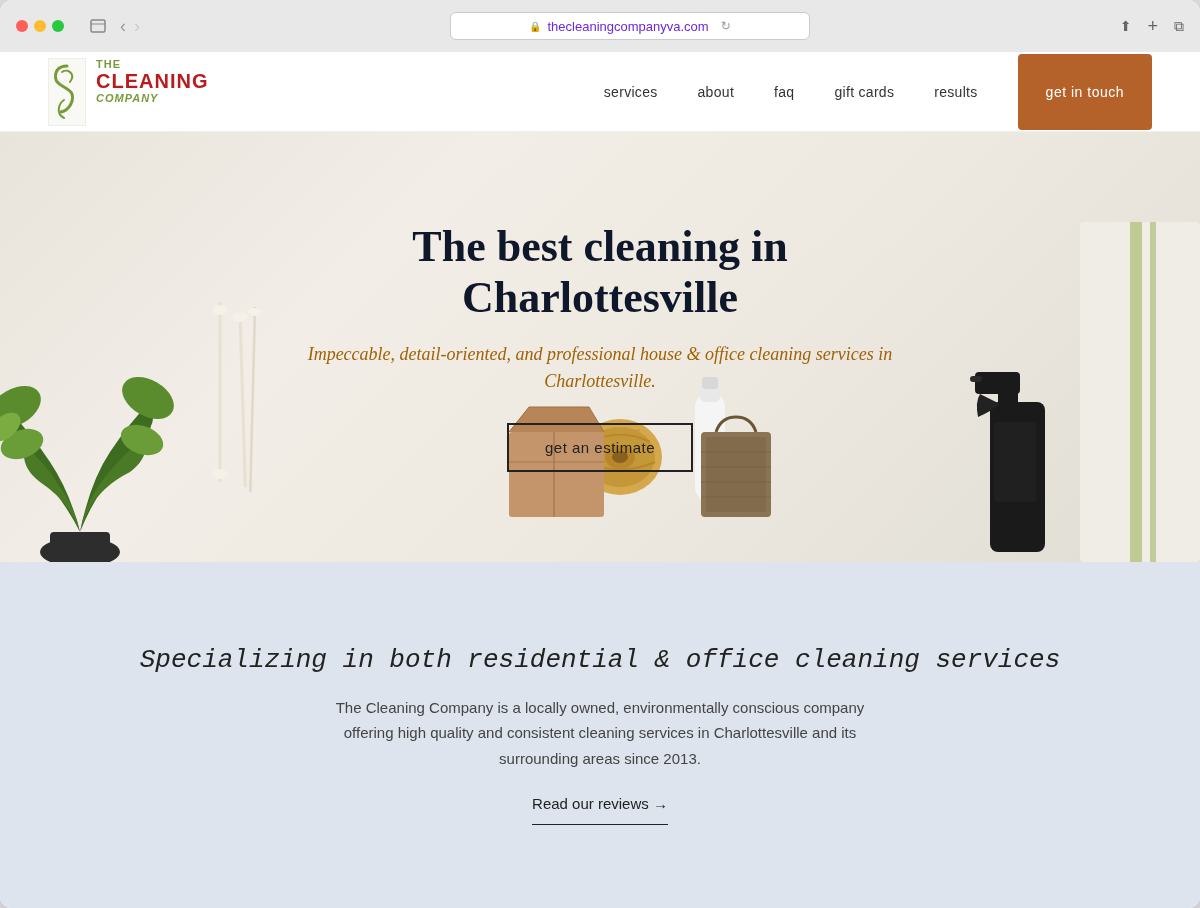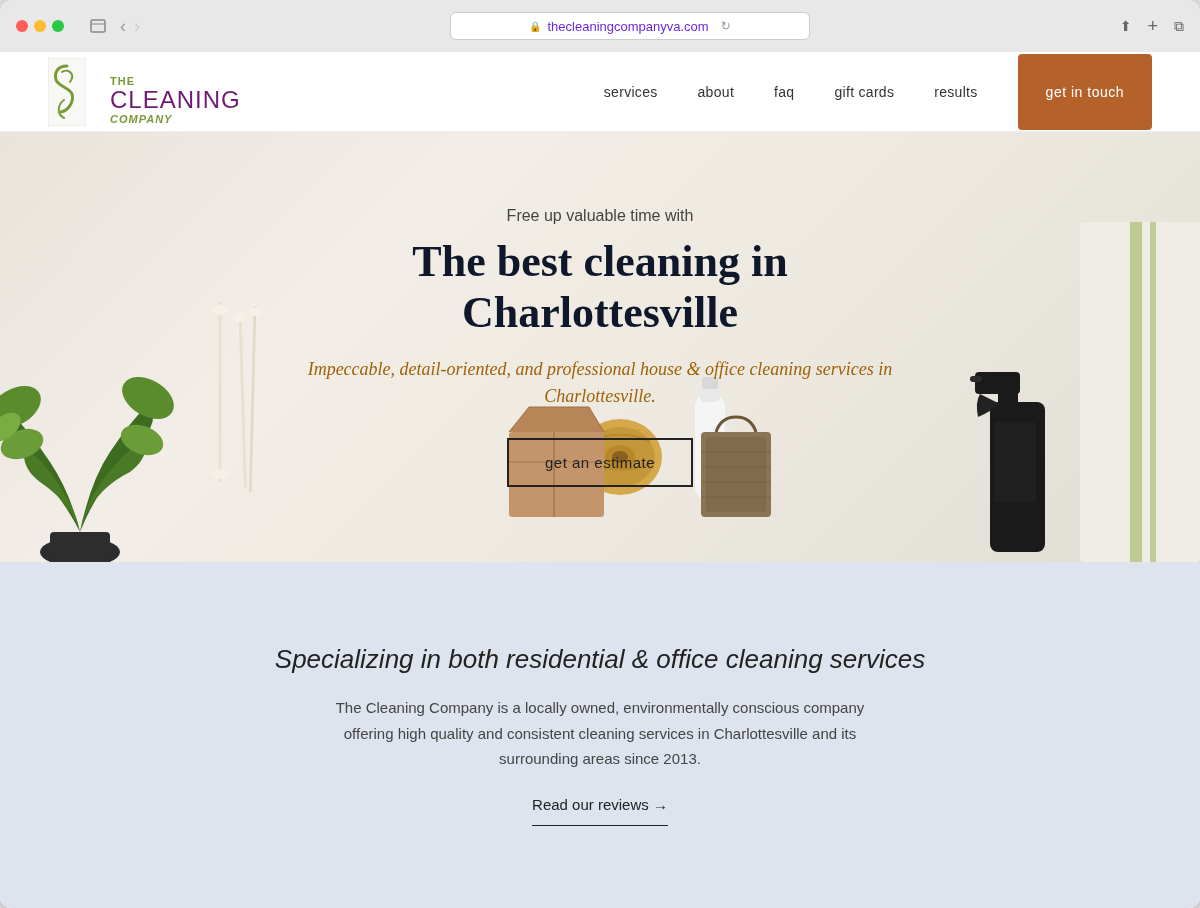--- a/index.html
+++ b/index.html
@@ -126,44 +126,44 @@
       display: flex;
       align-items: center;
       justify-content: space-between;
       padding: 0 48px;
       border-bottom: 1px solid #f0f0f0;
       flex-shrink: 0;
     }
 
     .logo {
       display: flex;
-      align-items: flex-end;
-      gap: 24px;
+      align-items: flex-start;
+      gap: 10px;
     }
 
     .logo-text {
       display: flex;
       flex-direction: column;
       line-height: 1.1;
     }
 
     .logo-line1 {
       font-size: 11px;
       font-weight: 700;
       text-transform: uppercase;
       letter-spacing: 1px;
       color: #7a9a3a;
     }
 
     .logo-line2 {
-      font-size: 24px;
-      font-weight: 400;
+      font-size: 20px;
+      font-weight: 700;
       text-transform: uppercase;
       letter-spacing: 1px;
-      color: #701a75;
+      color: #b91c1c;
     }
 
     .logo-line3 {
       font-size: 11px;
       font-weight: 700;
       text-transform: uppercase;
       letter-spacing: 1px;
       color: #7a9a3a;
       font-style: italic;
     }
@@ -288,21 +288,21 @@
       justify-content: center;
       padding: 48px 40px;
       text-align: center;
     }
 
     .below-title {
       font-size: 26px;
       font-style: italic;
       color: #222;
       margin-bottom: 20px;
-      font-family: Liberation Sans, sans-serif;
+      font-family: Liberation Mono, monospace;
       font-weight: 400;
     }
 
     .below-desc {
       font-size: 15px;
       color: #444;
       max-width: 540px;
       line-height: 1.7;
       margin-bottom: 24px;
     }
@@ -488,21 +488,20 @@
             <rect x="10" y="0" width="120" height="340" rx="4" fill="#f0ede6"></rect>
 
             <rect x="60" y="0" width="12" height="340" fill="#8fa840" opacity="0.5"></rect>
             <rect x="80" y="0" width="6" height="340" fill="#7a9a30" opacity="0.4"></rect>
 
             <rect x="10" y="0" width="120" height="340" fill="url(#cloth)" opacity="0.3"></rect>
           </svg>
         </div>
 
         <div class="hero-content">
-          <p class="hero-subtitle">Free up valuable time with</p>
           <h1 class="hero-title">The best cleaning in Charlottesville</h1>
           <p class="hero-desc">Impeccable, detail-oriented, and professional house &amp; office cleaning services in Charlottesville.</p>
           <button class="hero-cta">get an estimate</button>
         </div>
       </section>
 
       <section class="below-hero">
         <h2 class="below-title">Specializing in both residential &amp; office cleaning services</h2>
         <p class="below-desc">The Cleaning Company is a locally owned, environmentally conscious company offering high quality and consistent cleaning services in Charlottesville and its surrounding areas since 2013.</p>
         <a class="reviews-link" href="#">Read our reviews →</a>

